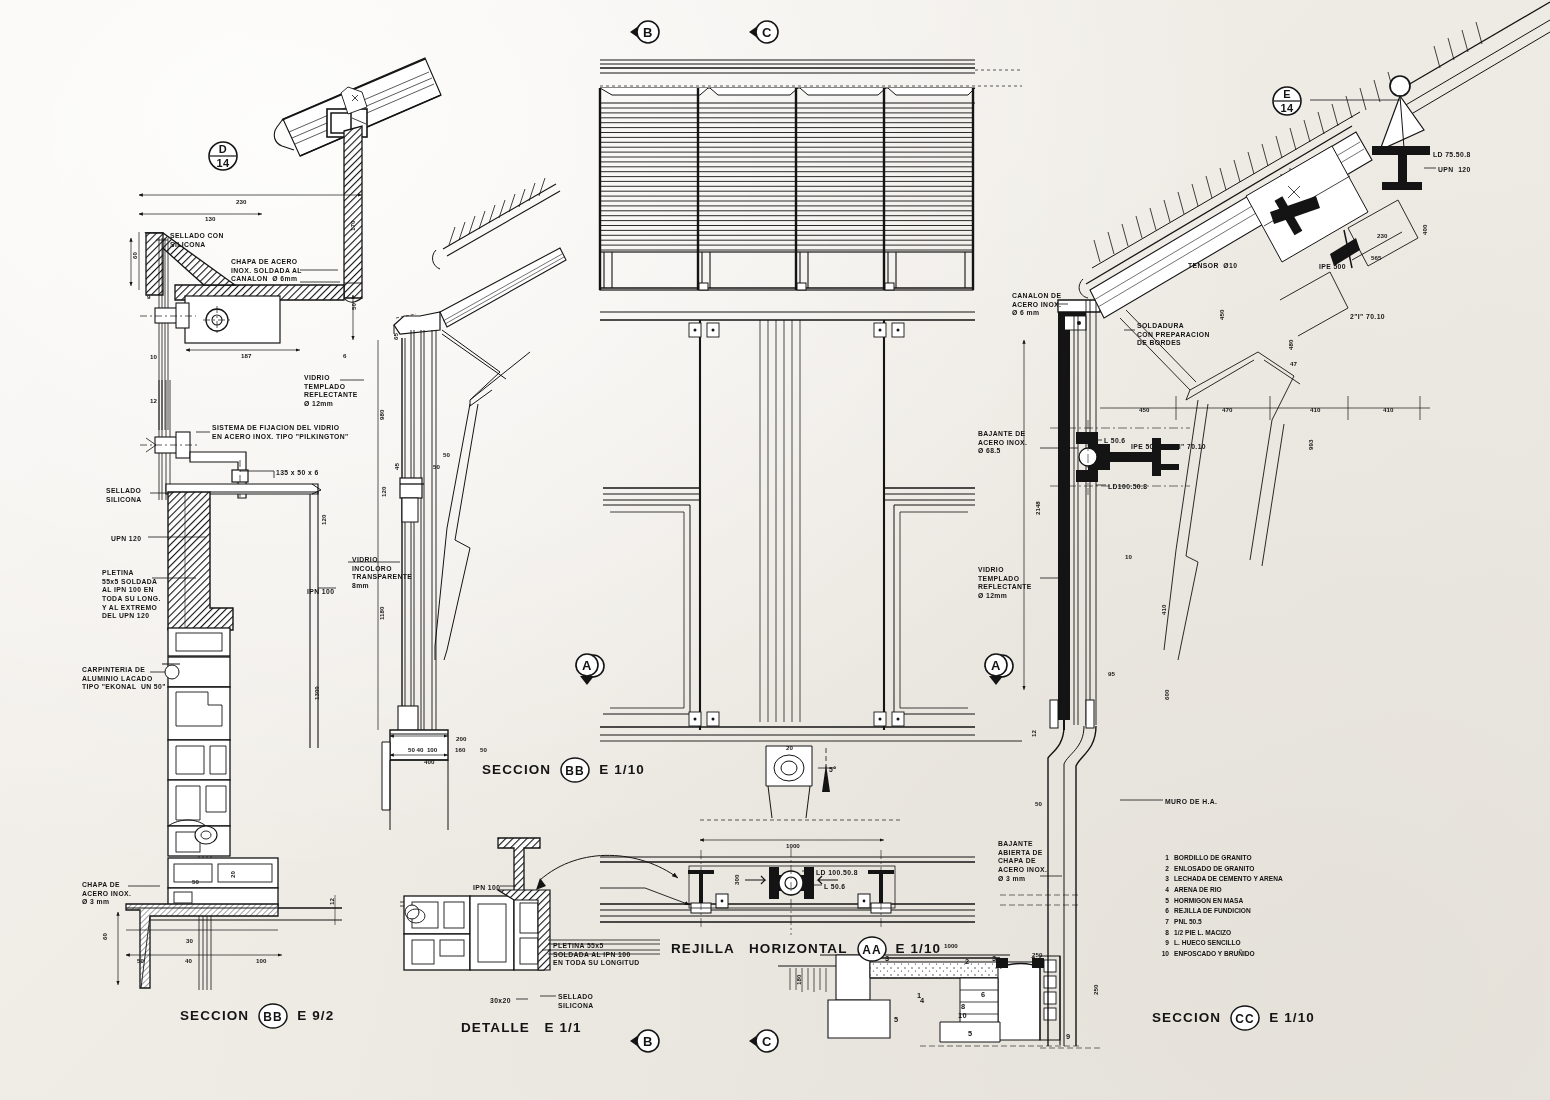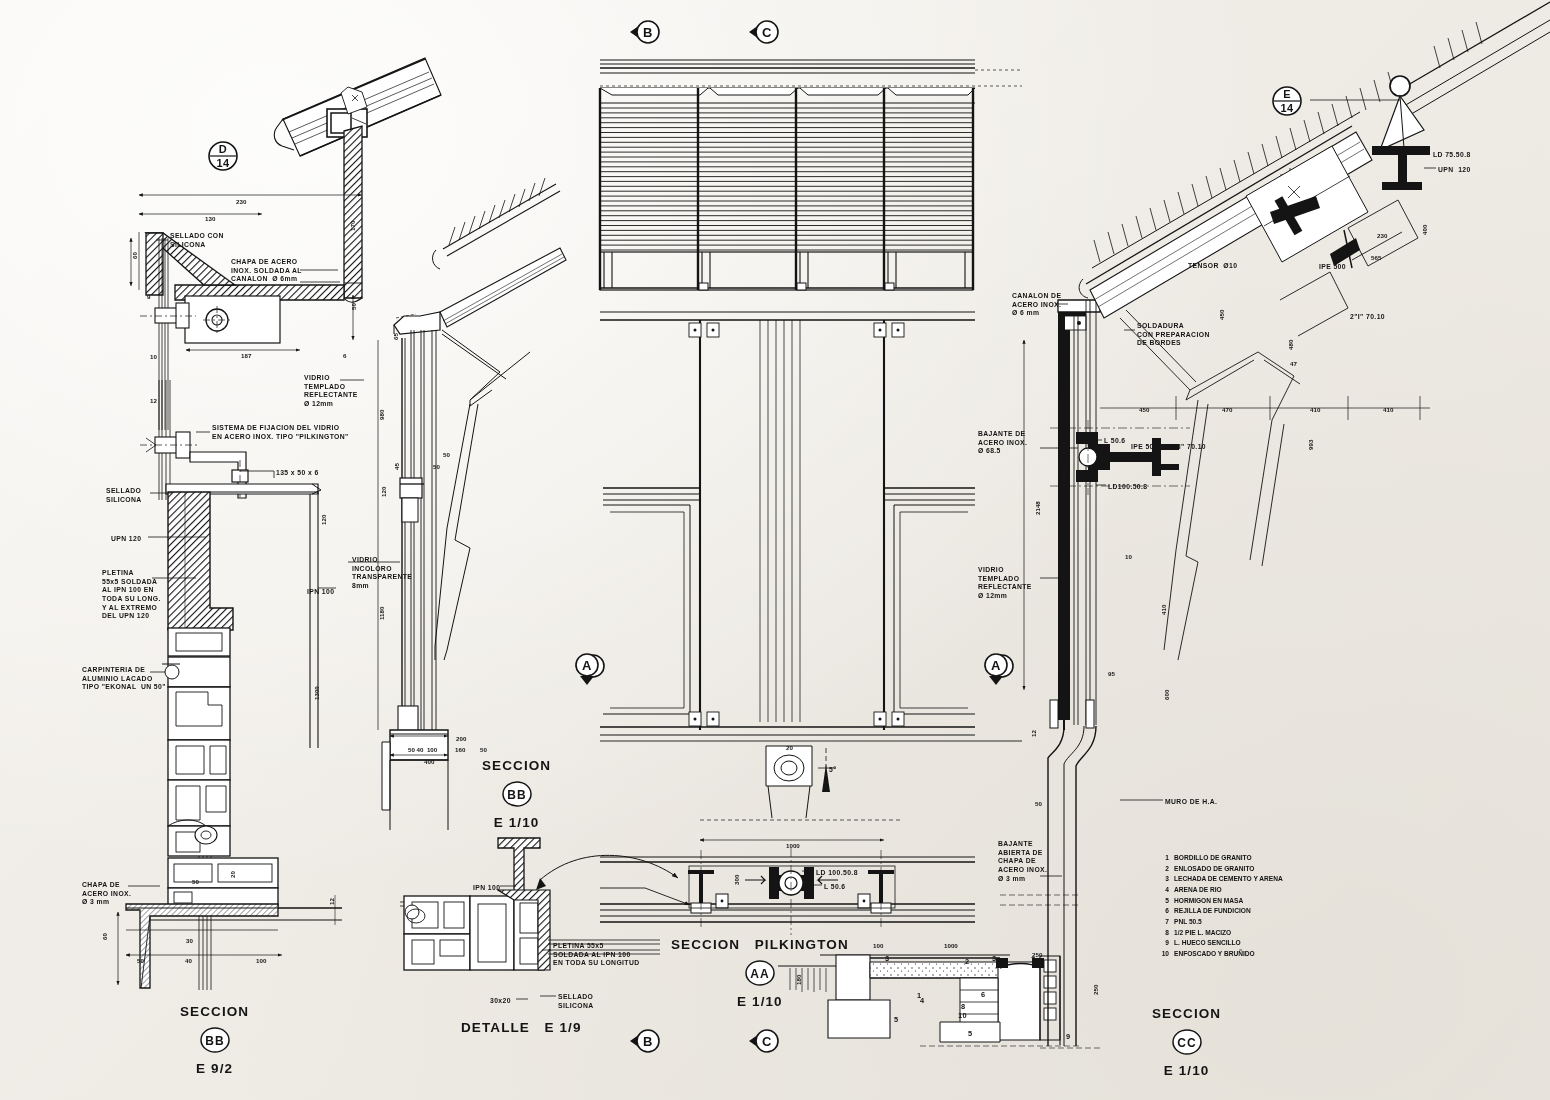--- a/index.html
+++ b/index.html
@@ -18,21 +18,21 @@
     pointer-events:none;
   }
   svg.layer{position:absolute;left:0;top:0;width:1550px;height:1100px;}
   .lbl{
     position:absolute;font-family:"Liberation Sans",sans-serif;
     color:#141414;font-weight:bold;letter-spacing:.4px;
     white-space:pre;line-height:1.28;
   }
   .t65{font-size:6.8px;}
   .t7{font-size:7.4px;}
-  .t13{font-size:13.5px;letter-spacing:1.1px;flex-direction:column;}
+  .t13{font-size:13.5px;letter-spacing:1.1px;}
   .dim{position:absolute;font-size:6.2px;font-weight:bold;color:#161616;white-space:pre;}
   .dimv{transform-origin:0 0;transform:rotate(-90deg);}
   .legend{position:absolute;font-size:6.6px;font-weight:bold;color:#121212;white-space:pre;line-height:1.62;}
   .legend span.num{display:inline-block;width:11px;text-align:right;margin-right:5px;}
 </style>
 </head>
 <body>
 
 <div id="sheet">
 
@@ -879,22 +879,22 @@
     </div>
   <div id="titles-layer">
       <div class="lbl t13" style="left: 180px; top: 1003px; display: flex; align-items: center; gap: 7px;"><span>SECCION</span><svg width="34" height="26" viewBox="0 0 34 26">
           <ellipse cx="17" cy="13" rx="14" ry="12" fill="#ffffff" stroke="#141414" stroke-width="1.5"></ellipse>
           <text x="17" y="18" text-anchor="middle" font-family="Liberation Sans,sans-serif" font-size="12" fill="#141414">BB</text>
         </svg><span>E 9/2</span></div>
       <div class="lbl t13" style="left: 482px; top: 757px; display: flex; align-items: center; gap: 7px;"><span>SECCION</span><svg width="34" height="26" viewBox="0 0 34 26">
           <ellipse cx="17" cy="13" rx="14" ry="12" fill="#ffffff" stroke="#141414" stroke-width="1.5"></ellipse>
           <text x="17" y="18" text-anchor="middle" font-family="Liberation Sans,sans-serif" font-size="12" fill="#141414">BB</text>
         </svg><span>E 1/10</span></div>
-      <div class="lbl t13" style="left: 461px; top: 1019px; display: flex; align-items: center; gap: 7px;"><span>DETALLE   E 1/9</span></div>
-      <div class="lbl t13" style="left: 671px; top: 936px; display: flex; align-items: center; gap: 7px;"><span>SECCION   PILKINGTON</span><svg width="34" height="26" viewBox="0 0 34 26">
+      <div class="lbl t13" style="left: 461px; top: 1019px; display: flex; align-items: center; gap: 7px;"><span>DETALLE   E 1/1</span></div>
+      <div class="lbl t13" style="left: 671px; top: 936px; display: flex; align-items: center; gap: 7px;"><span>REJILLA   HORIZONTAL</span><svg width="34" height="26" viewBox="0 0 34 26">
           <ellipse cx="17" cy="13" rx="14" ry="12" fill="#ffffff" stroke="#141414" stroke-width="1.5"></ellipse>
           <text x="17" y="18" text-anchor="middle" font-family="Liberation Sans,sans-serif" font-size="12" fill="#141414">AA</text>
         </svg><span>E 1/10</span></div>
       <div class="lbl t13" style="left: 1152px; top: 1005px; display: flex; align-items: center; gap: 7px;"><span>SECCION</span><svg width="34" height="26" viewBox="0 0 34 26">
           <ellipse cx="17" cy="13" rx="14" ry="12" fill="#ffffff" stroke="#141414" stroke-width="1.5"></ellipse>
           <text x="17" y="18" text-anchor="middle" font-family="Liberation Sans,sans-serif" font-size="12" fill="#141414">CC</text>
         </svg><span>E 1/10</span></div>
     </div>
   <div id="callouts-layer">
       <div class="lbl t7" style="left: 917px; top: 991px;">1</div>

